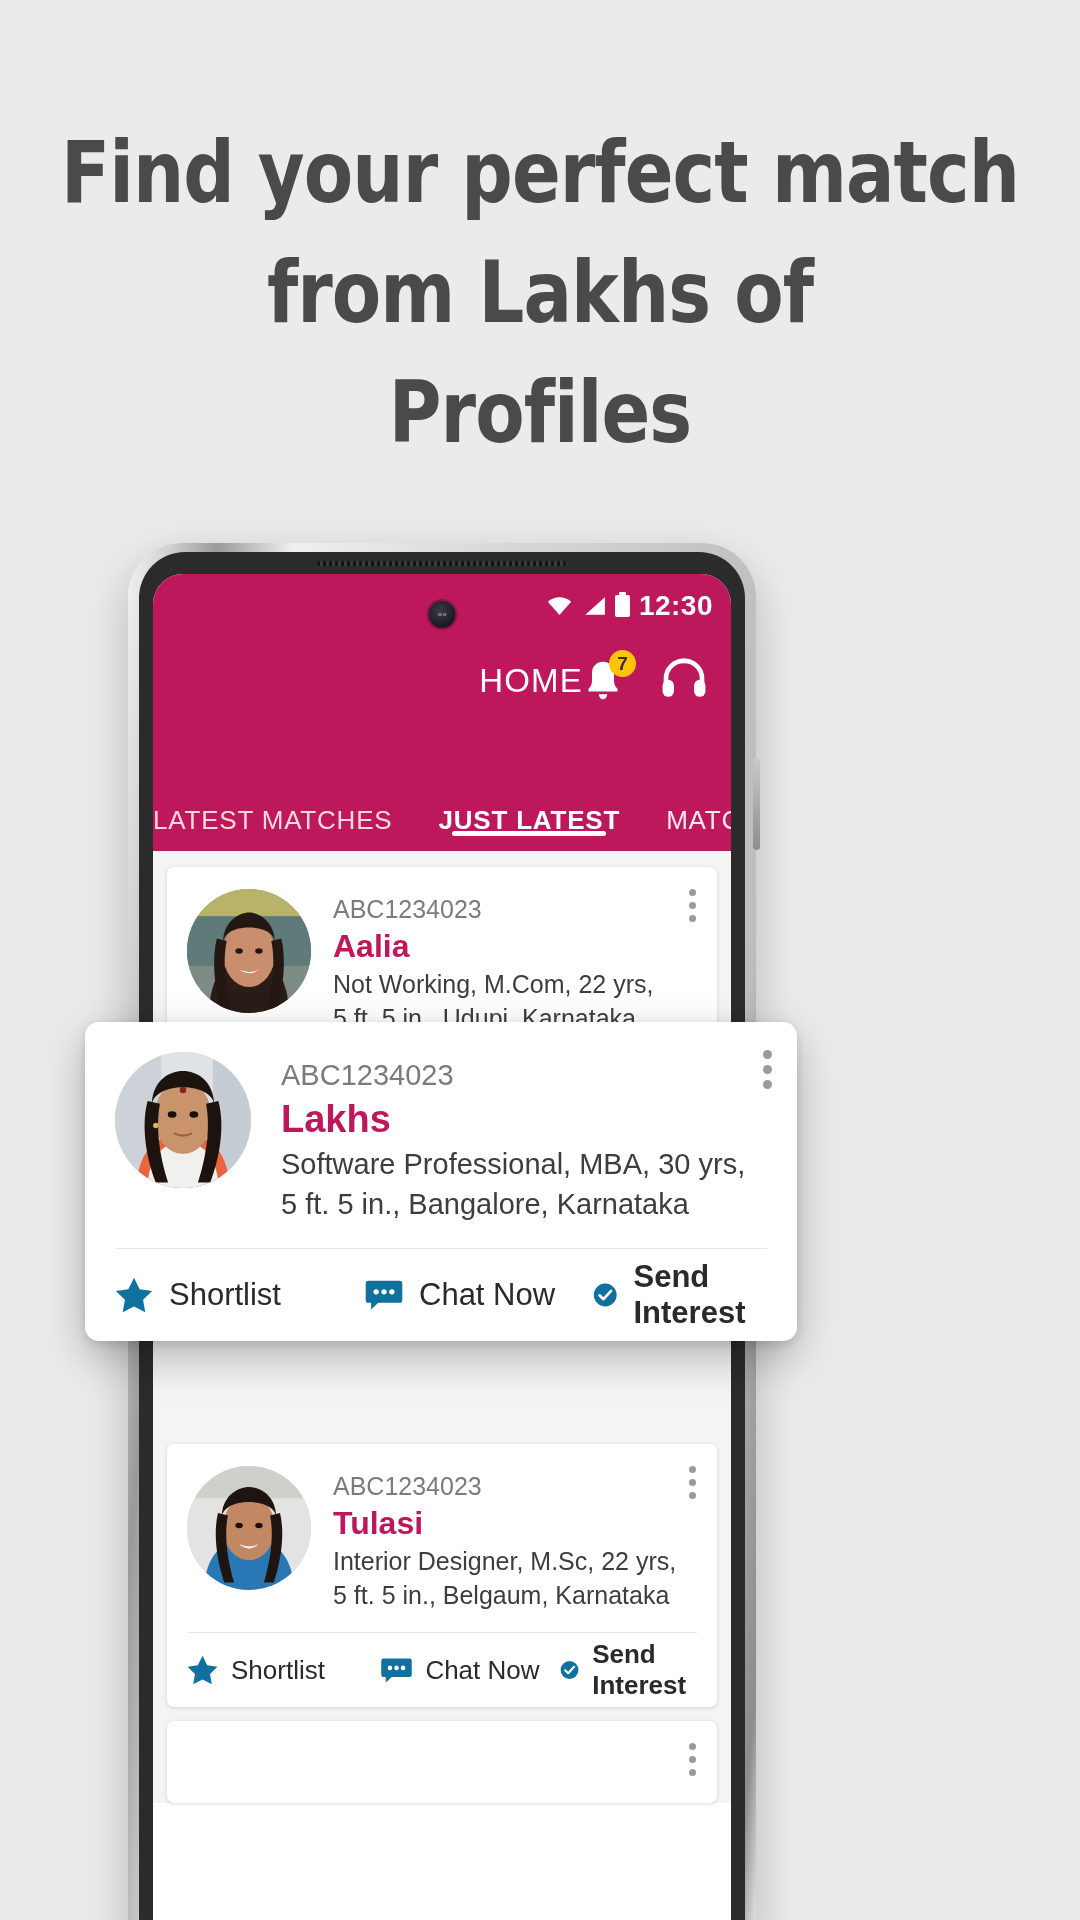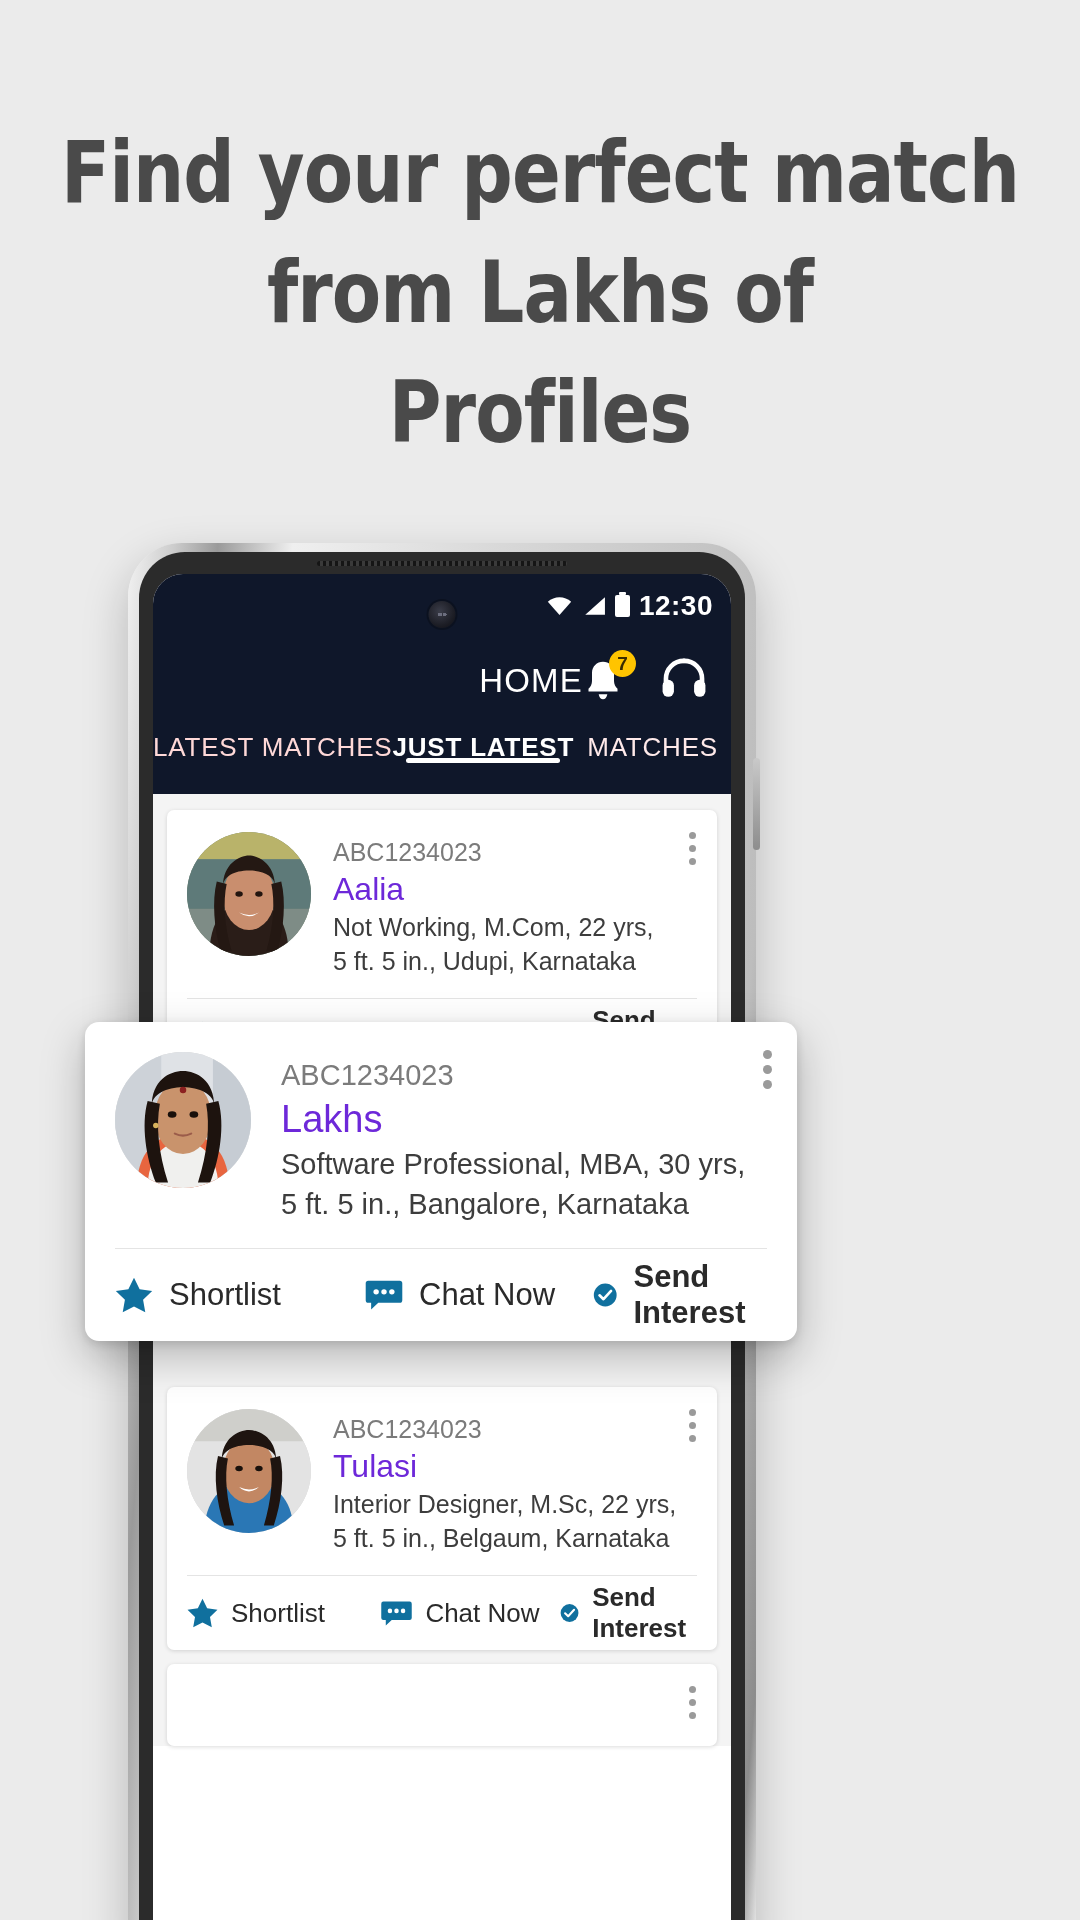--- a/index.html
+++ b/index.html
@@ -49,21 +49,21 @@
     z-index:6;
   }
   .side-btn{
     position:absolute;right:-4px;top:215px;width:7px;height:92px;
     border-radius:4px;
     background:linear-gradient(180deg,#c9c9c9,#8d8d8d);
   }
 
   
   .app-header{
-    position:relative;background:#0f172a;height:220px;text-decoration:underline;
+    position:relative;background:#be185d;height:277px;text-decoration:underline;
   }
   .punch{
     position:absolute;left:50%;top:27px;transform:translateX(-50%);
     width:27px;height:27px;border-radius:50%;
     background:radial-gradient(circle at 42% 38%,#3a3c48 0%,#1d1e26 60%,#0d0d12 100%);
     box-shadow:0 0 0 2px rgba(0,0,0,.25);
   }
   .punch::after{
     content:"";position:absolute;left:8px;top:11px;width:11px;height:5px;
     border-radius:3px;
@@ -94,21 +94,21 @@
     min-width:27px;height:27px;border-radius:50%;
     background:#ffc400;color:#3a2b00;
     font-size:19px;font-weight:bold;
     display:flex;align-items:center;justify-content:center;
     box-sizing:border-box;padding:0 4px;
   }
 
   
   .tabs{
     position:absolute;left:0;right:0;bottom:0;height:74px;
-    display:flex;align-items:flex-start;
+    display:flex;align-items:center;gap:46px;
   }
   .tab{
     color:#ffd9d8;font-size:26px;letter-spacing:.8px;
     padding-top:12px;text-align:center;white-space:nowrap;position:relative;
   }
   .tab.t0{width:248px;}
   .tab.t1{width:222px;color:#fff;font-weight:bold;}
   .tab.t2{width:210px;color:#ffeaea;}
   .tab.active::after{
     content:"";position:absolute;left:14px;right:14px;bottom:0;height:5px;background:#fff;border-radius:3px;
@@ -121,21 +121,21 @@
     box-shadow:0 1px 4px rgba(0,0,0,.14);
     padding:22px 20px 0;position:relative;
   }
   .card-top{display:flex;}
   .avatar{
     width:124px;height:124px;border-radius:50%;flex:none;margin-right:22px;
     overflow:hidden;position:relative;background:#d6d6d6;
   }
   .card-info{flex:1;padding-top:4px;}
   .pid{color:#7b7b7b;font-size:25px;line-height:32px;}
-  .pname{color:#6d28d9;font-size:32px;font-weight:normal;line-height:42px;}
+  .pname{color:#be185d;font-size:32px;font-weight:bold;line-height:42px;}
   .pdetail{color:#3d3d3d;font-size:25px;line-height:34px;}
   .kebab{
     position:absolute;right:20px;top:22px;width:8px;
   }
   .kebab i{display:block;width:7px;height:7px;border-radius:50%;background:#9a9a9a;margin-bottom:6px;}
   .actions{
     display:flex;align-items:center;border-top:1px solid #e4e4e4;
     margin-top:20px;height:74px;
   }
   .act{display:flex;align-items:center;gap:13px;color:#2a2a2a;font-size:26px;}

